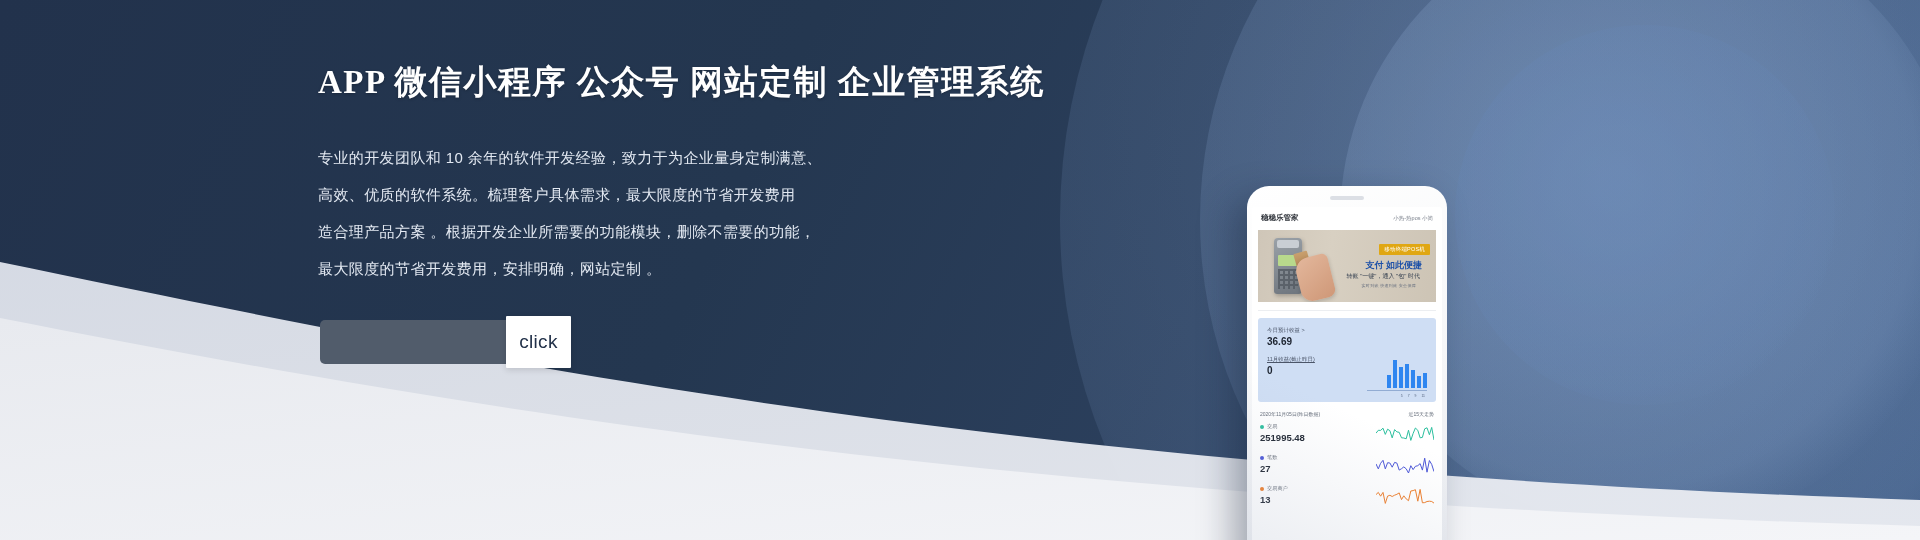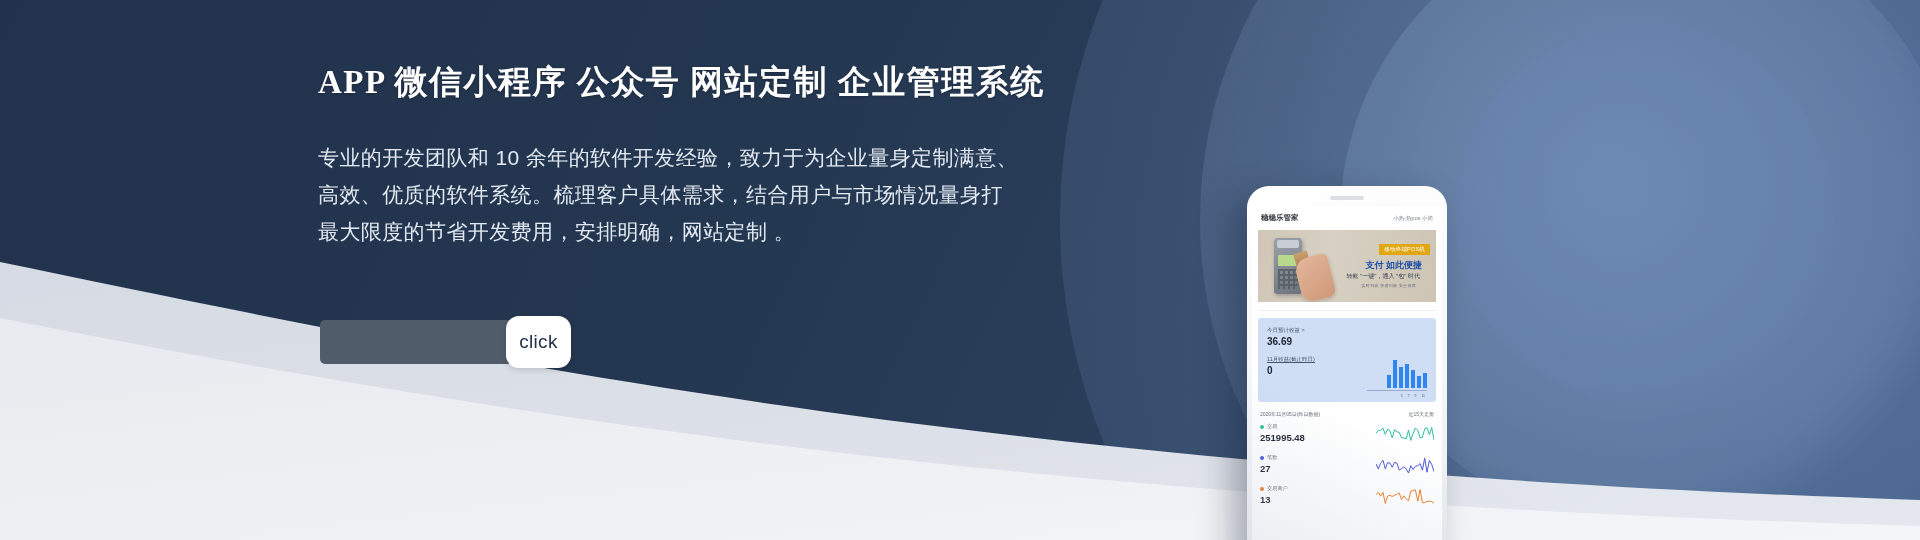--- a/index.html
+++ b/index.html
@@ -51,33 +51,33 @@
   
   .copy{ position:absolute; left:318px; top:60px; width:720px; }
   .headline{
     font-family:"Liberation Serif","DejaVu Serif",serif;
     font-weight:700; font-size:33px; color:#ffffff;
     letter-spacing:1.5px; white-space:nowrap;
     text-shadow:0 1px 3px rgba(0,0,0,.25);
   }
   .para{ margin-top:34px; }
   .para p{
-    color:#e3e9f2; font-size:21px; line-height:37px;
+    color:#e3e9f2; font-size:15px; line-height:37px;
     letter-spacing:.4px; white-space:nowrap;
   }
 
   
   .cta{ position:absolute; left:320px; top:320px; height:46px; }
   .cta-bar{
     position:absolute; left:0; top:0; width:220px; height:44px;
     background:#515c6b; border-radius:5px;
   }
   .cta-btn{
     position:absolute; left:186px; top:-4px; width:65px; height:52px;
-    background:#ffffff; border:none; border-radius:13px;
+    background:#ffffff; border:none; border-radius:1px;
     color:#223149; font-size:19px; letter-spacing:.3px;
     cursor:pointer; box-shadow:0 2px 6px rgba(0,0,0,.13);
     display:flex; align-items:center; justify-content:center;
     font-family:"Liberation Sans",sans-serif;
   }
 
   
   .phone{
     position:absolute; left:1247px; top:186px; width:200px; height:400px;
     background:linear-gradient(160deg,#ffffff 0%,#f4f5f7 55%,#e7e9ee 100%);
@@ -173,21 +173,22 @@
       </linearGradient>
     </defs>
     <path d="M0,62 C430,150 950,268 1920,300 L1920,340 L0,340 Z" fill="url(#wg1)" opacity="0.95"></path>
     <path d="M0,118 C470,210 1000,300 1920,326 L1920,340 L0,340 Z" fill="url(#wg2)"></path>
   </svg>
 
   <div class="copy">
     <div class="headline">APP  微信小程序  公众号  网站定制 企业管理系统</div>
     <div class="para">
       <p>专业的开发团队和  10  余年的软件开发经验，致力于为企业量身定制满意、</p>
-      <p>高效、优质的软件系统。梳理客户具体需求，结合用户与市场情况量身打</p>
+      <p>高效、优质的软件系统。梳理客户具体需求，最大限度的节省开发费用</p>
+      <p>造合理产品方案 。根据开发企业所需要的功能模块，删除不需要的功能，</p>
       <p>最大限度的节省开发费用，安排明确，网站定制 。</p>
     </div>
   </div>
 
   <div class="cta">
     <div class="cta-bar"></div>
     <button class="cta-btn">click</button>
   </div>
 
   <div class="phone">

